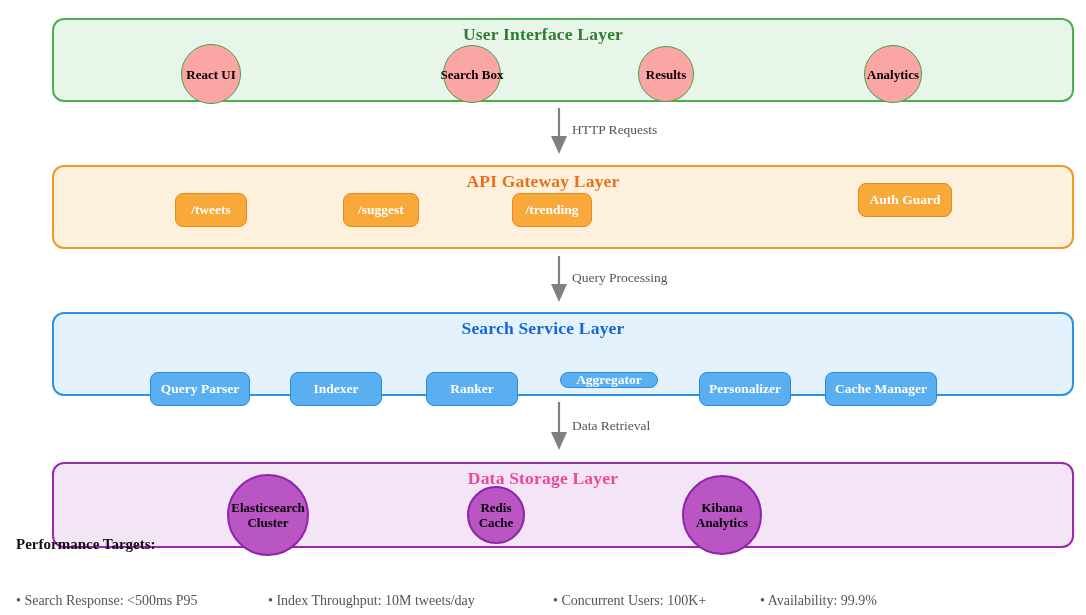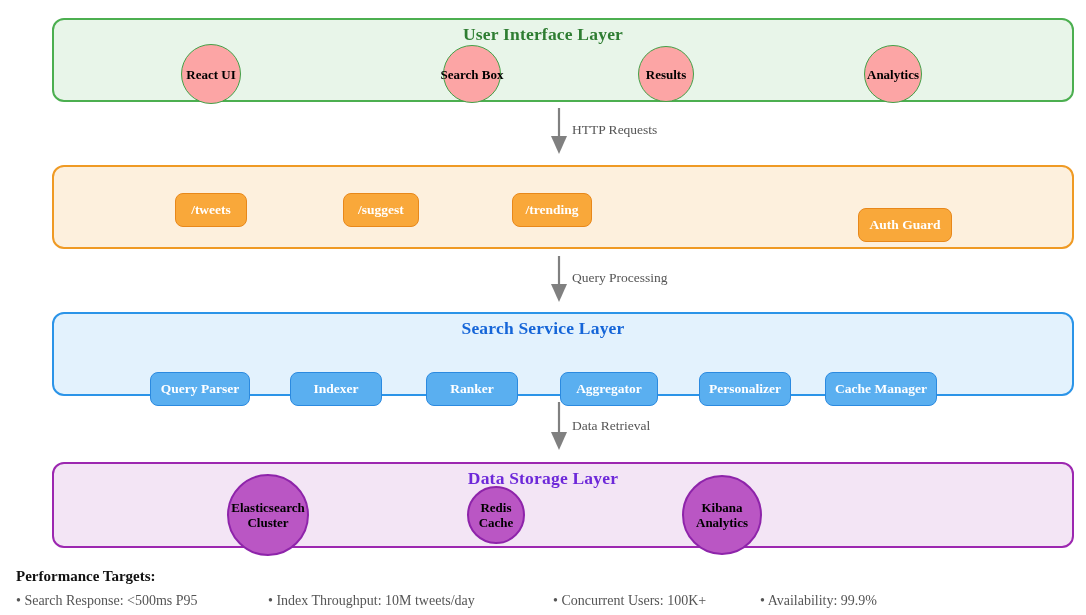--- a/index.html
+++ b/index.html
@@ -62,21 +62,21 @@
     border: 2.5px solid #2b94e8;
   }
   .title-search { top: 318px; color: #1565d8; }
 
   
   .layer-data {
     left: 52px; top: 462px; width: 1022px; height: 86px;
     background: #f3e5f5;
     border: 2.5px solid #9c27b0;
   }
-  .title-data { top: 468px; color: #6d28d9; }
+  .title-data { top: 468px; color: #ec4899; }
 
   
   .node-circle {
     position: absolute;
     border-radius: 50%;
     display: flex;
     align-items: center;
     justify-content: center;
     box-sizing: border-box;
   }
@@ -134,21 +134,21 @@
   .arrow-label {
     position: absolute;
     font-size: 13.5px;
     color: #555555;
     white-space: nowrap;
     line-height: 1;
   }
   .footer-title {
     position: absolute;
     left: 16px;
-    top: 568px;
+    top: 536px;
     font-size: 15px;
     font-weight: bold;
     color: #111111;
     white-space: nowrap;
   }
   .footer-item {
     position: absolute;
     top: 593px;
     font-size: 14px;
     color: #555555;
@@ -176,31 +176,32 @@
     <span class="node-label">Analytics</span>
   </div>
 
   <svg class="arrow" style="left:546px; top:106px;" width="26" height="52" viewBox="0 0 26 52">
     <line x1="13" y1="2" x2="13" y2="34" stroke="#808080" stroke-width="2.2"></line>
     <polygon points="5,30 21,30 13,48" fill="#808080"></polygon>
   </svg>
   <div class="arrow-label" style="left:572px; top:123px;">HTTP Requests</div>
 
   <div class="layer layer-api"></div>
+  <div class="layer-title title-api">API Gateway Layer</div>
 
   <div class="node-box box-orange" style="left:175px; top:193px; width:72px; height:34px;">
     <span class="node-label">/tweets</span>
   </div>
   <div class="node-box box-orange" style="left:343px; top:193px; width:76px; height:34px;">
     <span class="node-label">/suggest</span>
   </div>
   <div class="node-box box-orange" style="left:512px; top:193px; width:80px; height:34px;">
     <span class="node-label">/trending</span>
   </div>
-  <div class="node-box box-orange" style="left:858px; top:208px; width:94px; height:34px;">
+  <div class="node-box box-orange" style="left:858px; top:183px; width:94px; height:34px;">
     <span class="node-label">Auth Guard</span>
   </div>
 
   <svg class="arrow" style="left:546px; top:254px;" width="26" height="52" viewBox="0 0 26 52">
     <line x1="13" y1="2" x2="13" y2="34" stroke="#808080" stroke-width="2.2"></line>
     <polygon points="5,30 21,30 13,48" fill="#808080"></polygon>
   </svg>
   <div class="arrow-label" style="left:572px; top:271px;">Query Processing</div>
 
   <div class="layer layer-search"></div>
@@ -208,21 +209,21 @@
 
   <div class="node-box box-blue" style="left:150px; top:340px; width:100px; height:34px;">
     <span class="node-label">Query Parser</span>
   </div>
   <div class="node-box box-blue" style="left:290px; top:340px; width:92px; height:34px;">
     <span class="node-label">Indexer</span>
   </div>
   <div class="node-box box-blue" style="left:426px; top:340px; width:92px; height:34px;">
     <span class="node-label">Ranker</span>
   </div>
-  <div class="node-box box-blue" style="left:560px; top:340px; width:98px; height:34px;text-align:center;">
+  <div class="node-box box-blue" style="left:560px; top:340px; width:98px; height:16px;text-align:center;">
     <span class="node-label">Aggregator</span>
   </div>
   <div class="node-box box-blue" style="left:699px; top:340px; width:92px; height:34px;">
     <span class="node-label">Personalizer</span>
   </div>
   <div class="node-box box-blue" style="left:825px; top:340px; width:112px; height:34px;">
     <span class="node-label">Cache Manager</span>
   </div>
 
   <svg class="arrow" style="left:546px; top:400px;" width="26" height="54" viewBox="0 0 26 54">

